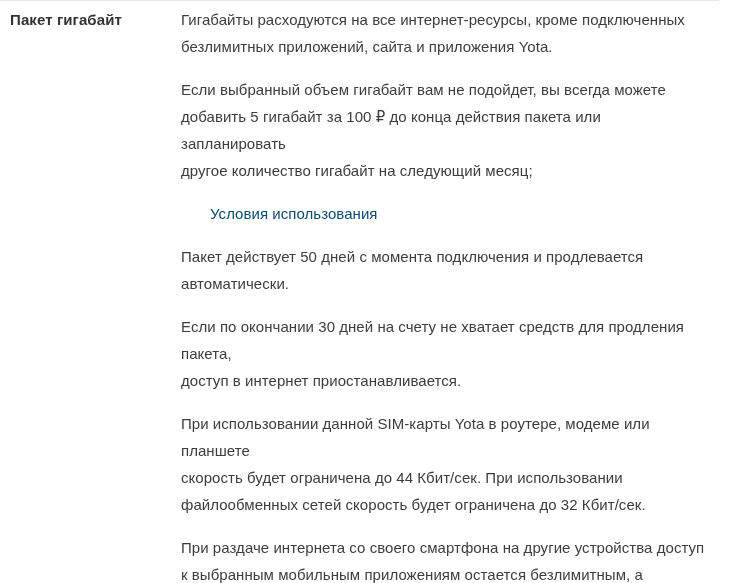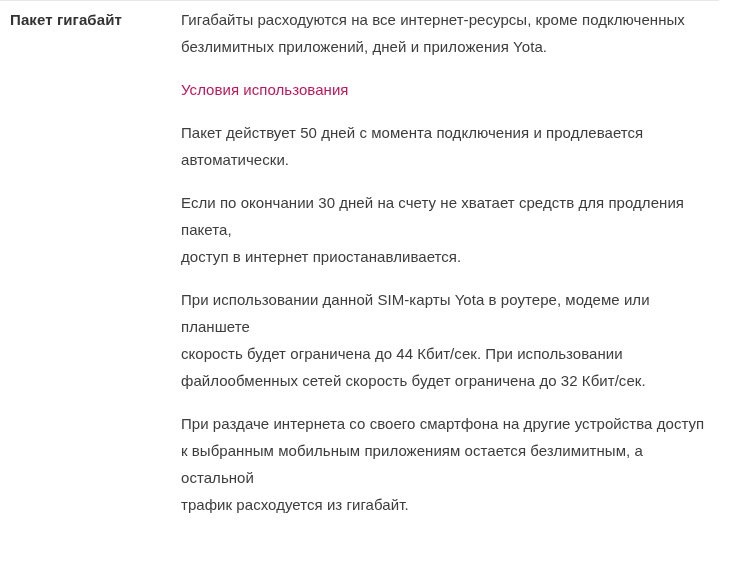--- a/index.html
+++ b/index.html
@@ -40,34 +40,38 @@
   }
   .content-col p {
     font-size: 15px;
     color: #3d3d3d;
     line-height: 27px;
     margin: 0 0 16px 0;
     white-space: pre-line;
     letter-spacing: 0.05px;
   }
   .content-col p.muted {
-    color: #be185d;
+    color: #0c4a6e;
+    margin-left: 29px;
   }
 </style>
 </head>
 <body>
 
 <div class="page">
   <div class="detail-row">
     <div class="label-col">
       <h3 class="row-title">Пакет гигабайт</h3>
     </div>
     <div class="content-col">
       <p>Гигабайты расходуются на все интернет-ресурсы, кроме подключенных
-безлимитных приложений, дней и приложения Yota.</p>
+безлимитных приложений, сайта и приложения Yota.</p>
+      <p>Если выбранный объем гигабайт вам не подойдет, вы всегда можете
+добавить 5 гигабайт за 100 ₽ до конца действия пакета или запланировать
+другое количество гигабайт на следующий месяц;</p>
       <p class="muted">Условия использования</p>
       <p>Пакет действует 50 дней с момента подключения и продлевается
 автоматически.</p>
       <p>Если по окончании 30 дней на счету не хватает средств для продления пакета,
 доступ в интернет приостанавливается.</p>
       <p>При использовании данной SIM-карты Yota в роутере, модеме или планшете
 скорость будет ограничена до 44 Кбит/сек. При использовании
 файлообменных сетей скорость будет ограничена до 32 Кбит/сек.</p>
       <p>При раздаче интернета со своего смартфона на другие устройства доступ
 к выбранным мобильным приложениям остается безлимитным, а остальной

